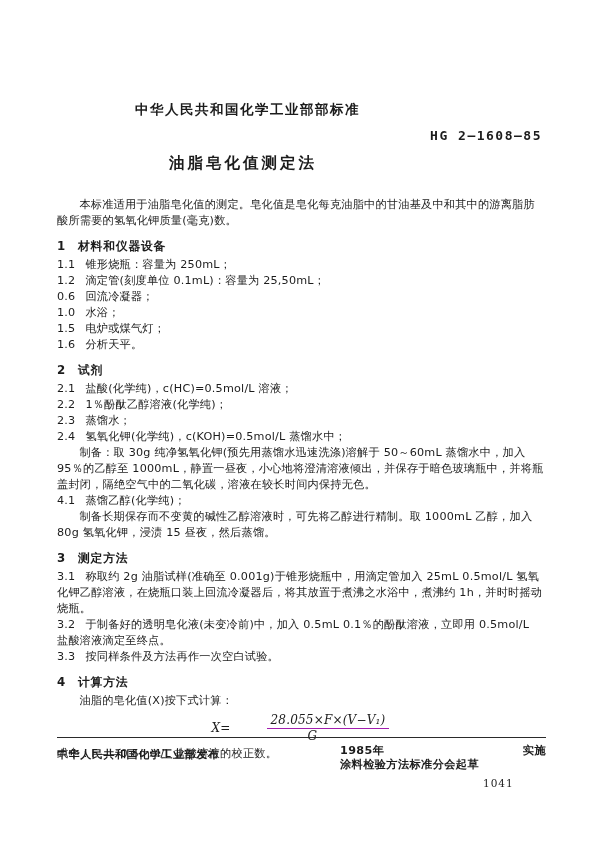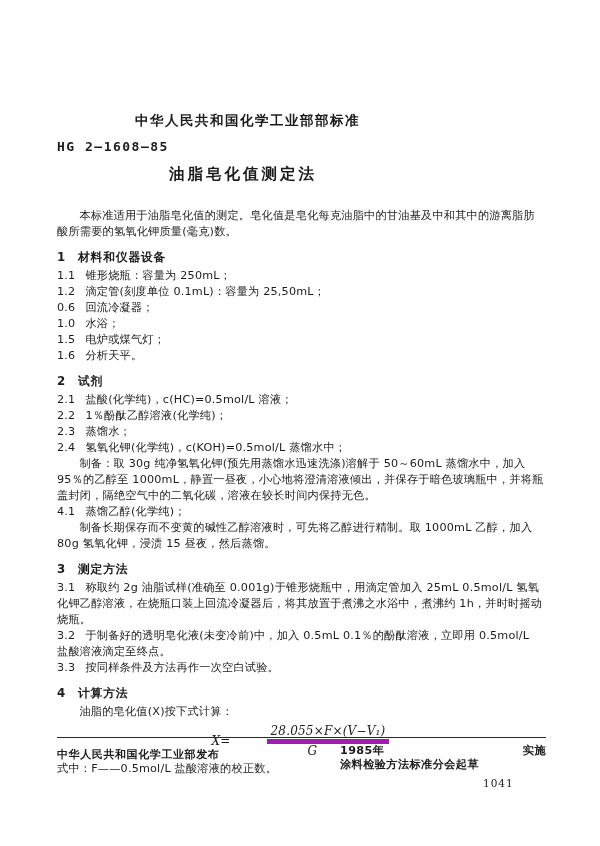--- a/index.html
+++ b/index.html
@@ -6,29 +6,29 @@
   html,body { background:#ffffff; }
   .page {
     position:relative;
     width:600px; height:846px;
     background:#ffffff;
     color:#1c1c1c;
     font-family:"DejaVu Sans", sans-serif;
     overflow:hidden;
   }
   .content {
-    position:absolute; left:57px; top:16px; width:487px;
+    position:absolute; left:57px; top:5px; width:487px;
     font-size:11.2px; line-height:16px; letter-spacing:0.2px;
   }
   .authority {
     margin:96px 0 0 78px;
     font-size:13.5px; font-weight:bold; letter-spacing:1.5px; line-height:17px;
   }
   .code {
-    margin-top:10px; 
+    margin-top:10px; text-align:right;
     font-family:"DejaVu Sans Mono", monospace;
     font-size:13px; font-weight:bold; letter-spacing:1.5px; line-height:16px;
     padding-right:2px;
   }
   .doc-title {
     margin:9px 0 0 112px;
     font-size:15.5px; font-weight:bold; letter-spacing:3px; line-height:20px;
   }
   .intro { margin-top:24px; }
   .indent { text-indent:2em; }
@@ -39,21 +39,21 @@
   .sec-h .sec-num { margin-right:12px; }
   .item { line-height:16px; }
   .inum { margin-right:10px; }
   .prep { text-indent:2em; }
   .formula-row {
     display:flex; justify-content:center; align-items:center;
     margin:4px 0 0; font-family:"DejaVu Serif", serif; font-style:italic;
     font-size:12px;
   }
   .frac { display:inline-flex; flex-direction:column; align-items:center; margin-left:5px; }
-  .frac-num { padding:0 4px 1px; border-bottom:5px solid #a21caf; line-height:14px;margin-left:31px; }
+  .frac-num { padding:0 4px 1px; border-bottom:1px solid #a21caf; line-height:14px;margin-left:31px; }
   .frac-den { padding-top:1px; line-height:13px; }
   .note { margin-top:3px; }
   .footer {
     position:absolute; left:57px; right:54px; top:737px;
     border-top:1.5px solid #2a2a2a; padding-top:6px;
     display:flex; justify-content:space-between;
     font-weight:bold;
   }
   .footer-left { font-size:11px; letter-spacing:0.6px; padding-top:3px; }
   .footer-right { width:206px; font-size:11.2px; line-height:13.5px; letter-spacing:0.4px; }

